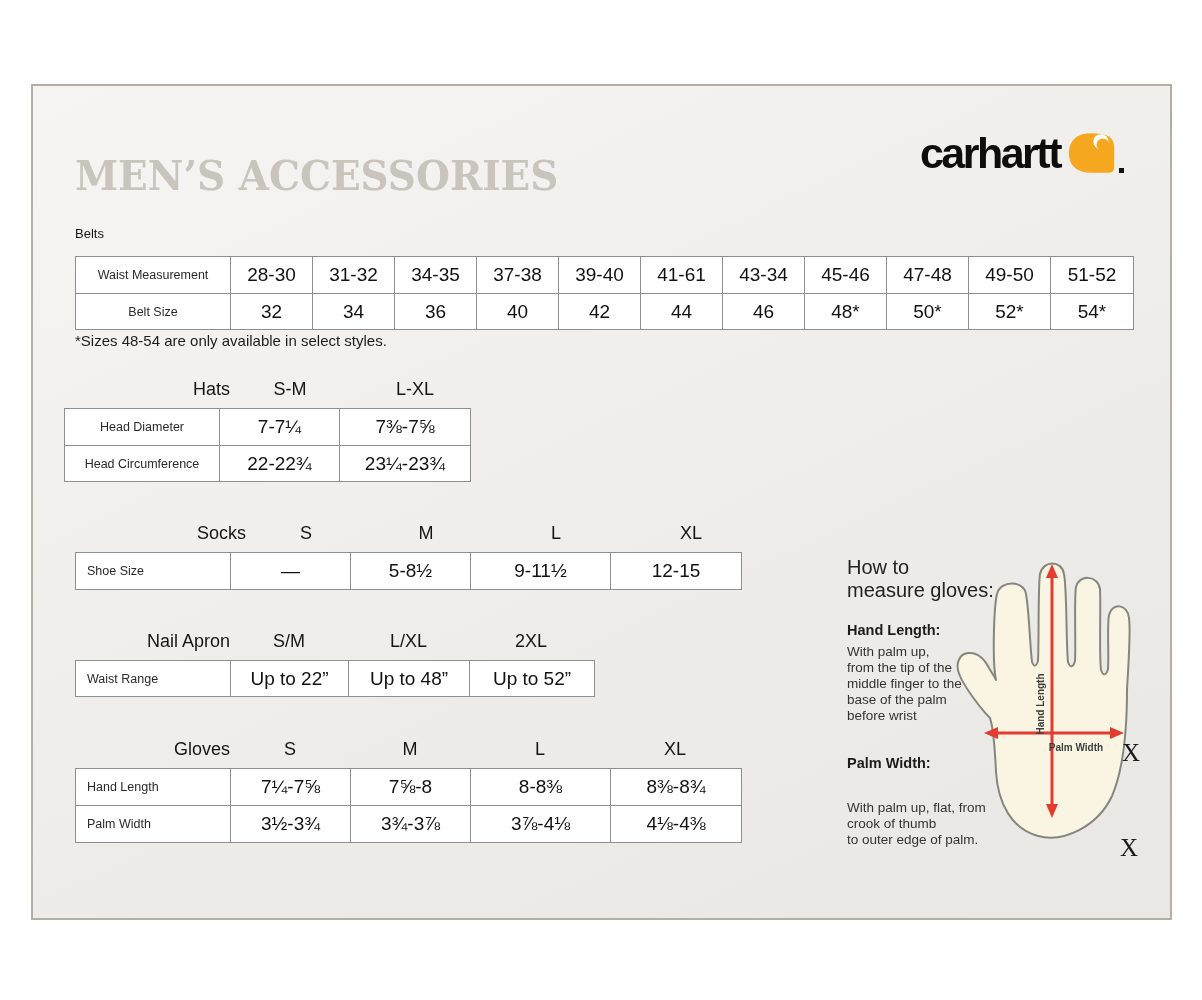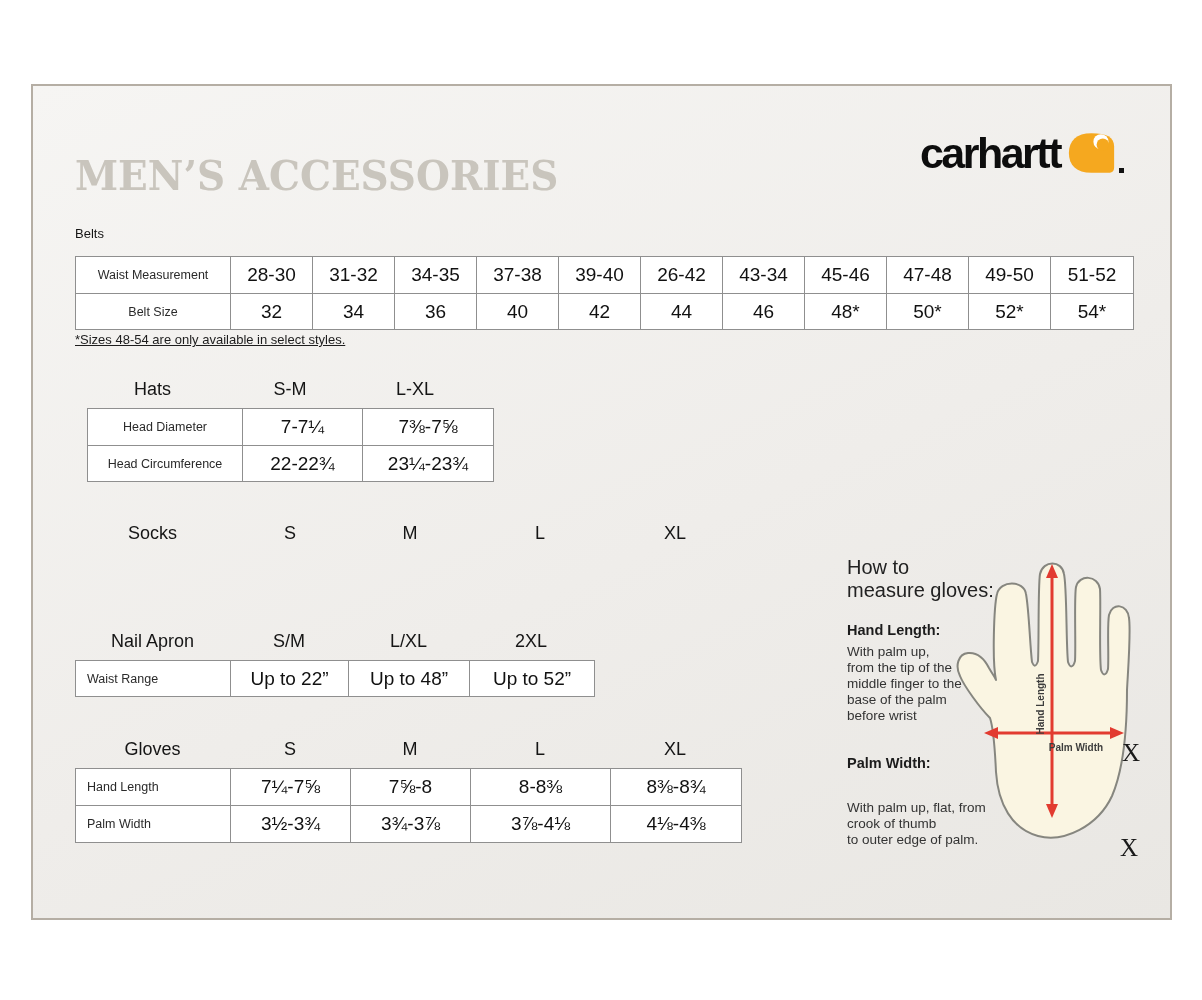--- a/index.html
+++ b/index.html
@@ -27,40 +27,40 @@
     line-height:46px;
   }
   .logo svg{margin-left:7px;display:block;}
   .logo .period{
     width:5px;height:5px;background:#111;align-self:flex-end;
     margin-left:3px;margin-bottom:3px;
   }
   .section-title{font-size:13px;color:#151515;}
   .hdr-row{display:flex;font-size:18px;color:#151515;height:22px;align-items:flex-end;}
   .hdr-cell{text-align:center;}
-  .hdr-cell.first{text-align:center;}
+  .hdr-cell.first{text-align:right;}
   .tbl{
     display:inline-block;background:#ffffff;border:1px solid #8f8f8f;
   }
   .trow{display:flex;height:35px;}
   .trow + .trow{border-top:1px solid #8f8f8f;}
   .tcell{
     box-sizing:border-box;border-right:1px solid #8f8f8f;
     display:flex;align-items:center;justify-content:center;
   }
   .tcell:last-child{border-right:none;}
   .tcell.lbl{font-size:12.5px;color:#2a2a2a;}
   .tcell.lbl.left{justify-content:flex-start;padding-left:11px;}
   .tcell.val{font-size:19px;color:#111;}
   .w-lbl{width:155px;}
   .w-belt{width:82px;}
   .w-h1{width:120px;} .w-h2{width:130px;}
   .w-s1{width:120px;} .w-s2{width:120px;} .w-s3{width:140px;} .w-s4{width:130px;}
   .w-n1{width:118px;} .w-n2{width:121px;} .w-n3{width:124px;}
-  .footnote{font-size:13px;color:#1d1d1d;text-decoration:underline;}
+  .footnote{font-size:15px;color:#1d1d1d;}
   .howto-title{font-size:20px;line-height:23px;color:#222;white-space:pre-line;}
   .guide-subhead{font-size:14.5px;font-weight:bold;color:#1c1c1c;}
   .guide-text{font-size:13.5px;line-height:16px;color:#333;white-space:pre-line;}
   .xmark{font-family:"Liberation Serif", serif;font-size:25px;color:#1a1a1a;}
 </style>
 </head>
 <body>
 
 <div class="card">
 
@@ -78,21 +78,21 @@
 
   <div class="abs section-title" style="left:42px;top:140px;">Belts</div>
   <div class="abs tbl" style="left:42px;top:170px;">
     <div class="trow" style="height:36px;">
       <div class="tcell lbl w-lbl">Waist Measurement</div>
       <div class="tcell val w-belt">28-30</div>
       <div class="tcell val w-belt">31-32</div>
       <div class="tcell val w-belt">34-35</div>
       <div class="tcell val w-belt">37-38</div>
       <div class="tcell val w-belt">39-40</div>
-      <div class="tcell val w-belt">26-42</div>
+      <div class="tcell val w-belt">41-61</div>
       <div class="tcell val w-belt">43-34</div>
       <div class="tcell val w-belt">45-46</div>
       <div class="tcell val w-belt">47-48</div>
       <div class="tcell val w-belt">49-50</div>
       <div class="tcell val w-belt">51-52</div>
     </div>
     <div class="trow">
       <div class="tcell lbl w-lbl">Belt Size</div>
       <div class="tcell val w-belt">32</div>
       <div class="tcell val w-belt">34</div>
@@ -107,39 +107,48 @@
       <div class="tcell val w-belt">54*</div>
     </div>
   </div>
   <div class="abs footnote" style="left:42px;top:246px;">*Sizes 48-54 are only available in select styles.</div>
 
   <div class="abs hdr-row" style="left:42px;top:292px;">
     <div class="hdr-cell first w-lbl">Hats</div>
     <div class="hdr-cell w-h1">S-M</div>
     <div class="hdr-cell w-h2">L-XL</div>
   </div>
-  <div class="abs tbl" style="left:54px;top:322px;">
+  <div class="abs tbl" style="left:31px;top:322px;">
     <div class="trow" style="height:36px;">
       <div class="tcell lbl w-lbl">Head Diameter</div>
       <div class="tcell val w-h1">7-7¼</div>
       <div class="tcell val w-h2">7⅜-7⅝</div>
     </div>
     <div class="trow">
       <div class="tcell lbl w-lbl">Head Circumference</div>
       <div class="tcell val w-h1">22-22¾</div>
       <div class="tcell val w-h2">23¼-23¾</div>
     </div>
   </div>
 
-  <div class="abs hdr-row" style="left:42px;top:436px;">
+  <div class="abs hdr-row" style="left:58px;top:436px;">
     <div class="hdr-cell first w-lbl">Socks</div>
     <div class="hdr-cell w-s1">S</div>
     <div class="hdr-cell w-s2">M</div>
     <div class="hdr-cell w-s3">L</div>
     <div class="hdr-cell w-s4">XL</div>
+  </div>
+  <div class="abs tbl" style="left:42px;top:466px;">
+    <div class="trow" style="height:36px;">
+      <div class="tcell lbl left w-lbl">Shoe Size</div>
+      <div class="tcell val w-s1">—</div>
+      <div class="tcell val w-s2">5-8½</div>
+      <div class="tcell val w-s3">9-11½</div>
+      <div class="tcell val w-s4">12-15</div>
+    </div>
   </div>
 
   <div class="abs hdr-row" style="left:42px;top:544px;">
     <div class="hdr-cell first w-lbl">Nail Apron</div>
     <div class="hdr-cell w-n1">S/M</div>
     <div class="hdr-cell w-n2">L/XL</div>
     <div class="hdr-cell w-n3">2XL</div>
   </div>
   <div class="abs tbl" style="left:42px;top:574px;">
     <div class="trow">

